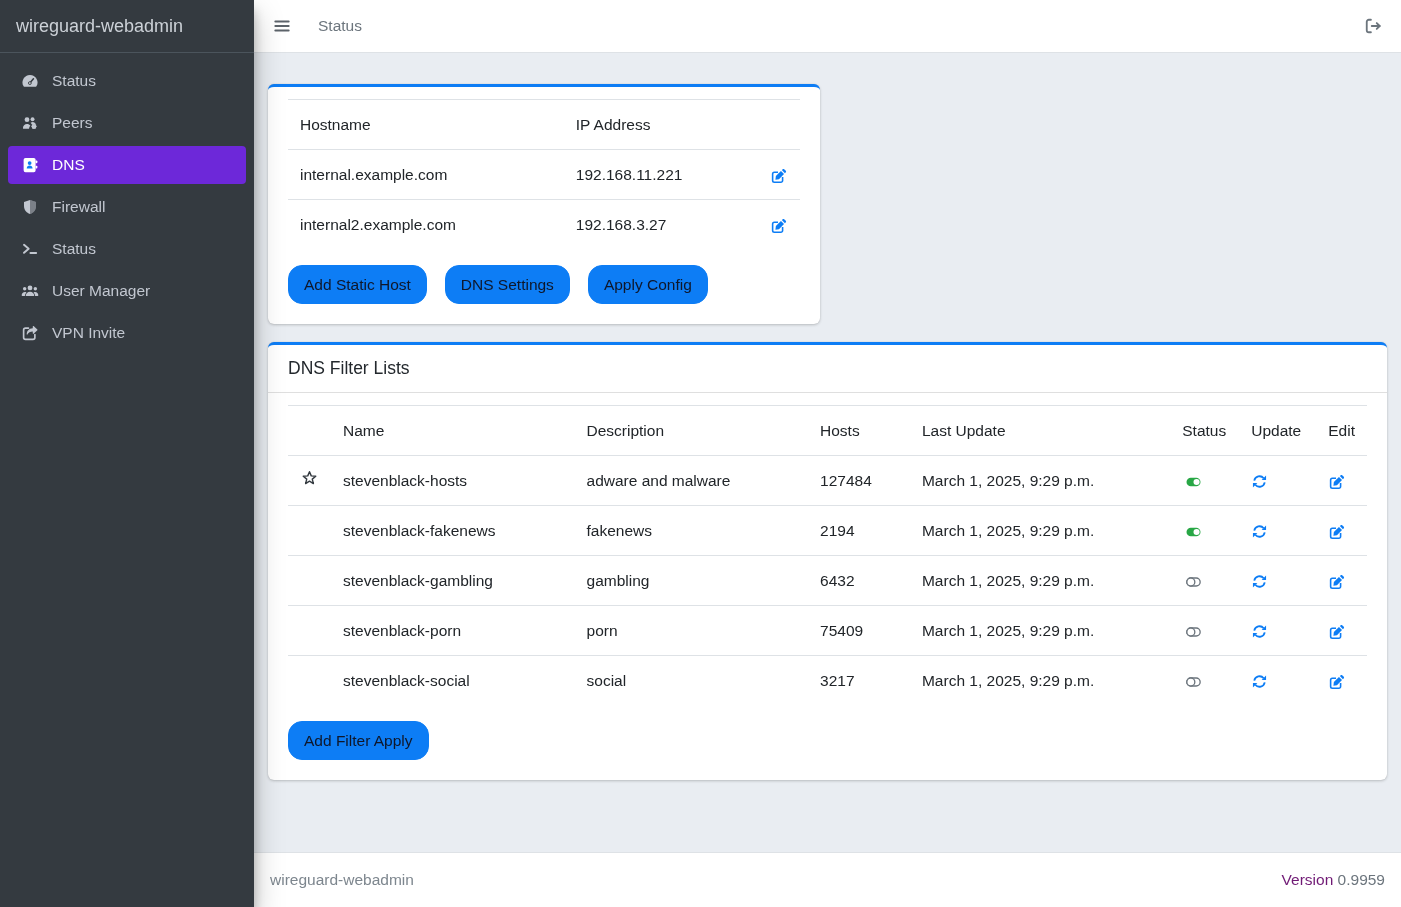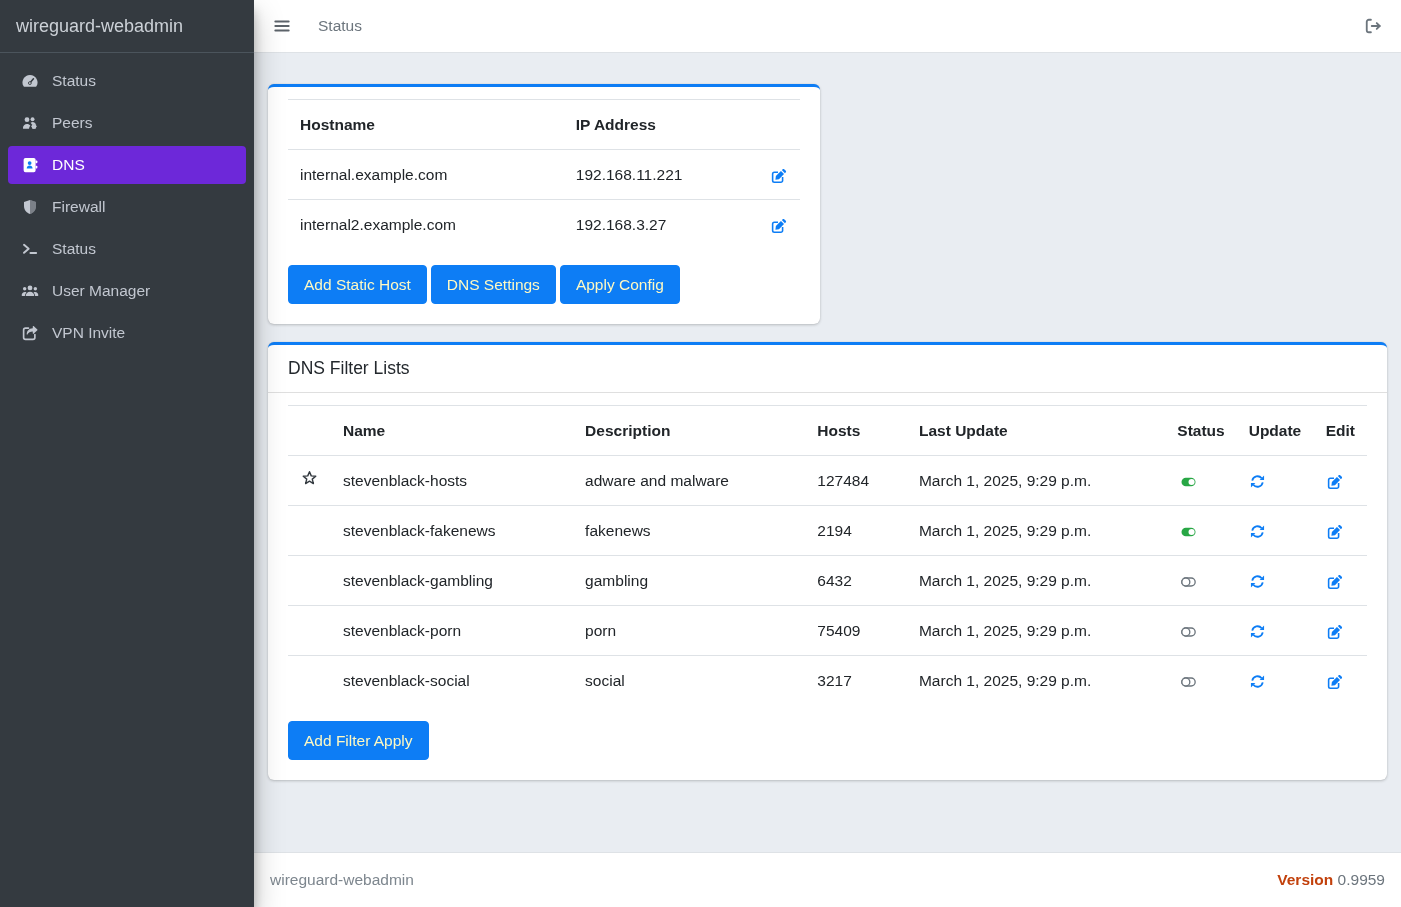--- a/index.html
+++ b/index.html
@@ -60,31 +60,31 @@
   }
   .card-body { padding:12px 20px 20px 20px; }
   .card-static { width:552px; }
 
   table { width:100%; border-collapse:collapse; }
   th, td {
     text-align:left; vertical-align:middle;
     padding:14px 12px; border-top:1px solid #dee2e6;
     font-size:15.5px; line-height:21px;
   }
-  th { font-weight:bold; color:#212529; }
+  th { font-weight:normal; color:#212529; }
   .icon-cell { padding-top:11px; padding-bottom:11px; }
   .cell-icon { display:inline-flex; vertical-align:middle; cursor:pointer; }
   .cell-icon svg { display:block; }
   .blue-ic { color:#0d7df5; }
 
   .btn-row { margin-top:16px; display:flex; }
   .btn {
-    background:#0d7df5; color:#fef9c3; border:1px solid #0d7df5; border-radius:4px;
+    background:#0d7df5; color:#0f172a; border:1px solid #0d7df5; border-radius:14px;
     font-family:"Liberation Sans", sans-serif; font-size:15.5px;
-    padding:8px 15px; margin-right:4px; cursor:pointer; line-height:21px;
+    padding:8px 15px; margin-right:18px; cursor:pointer; line-height:21px;
   }
 
   
   .col-star { width:42px; }
   .col-name { width:244px; }
   .col-desc { width:234px; }
   .col-hosts { width:102px; }
   .col-upd  { width:261px; }
   .col-status { width:69px; }
   .col-sync { width:77px; }
@@ -97,21 +97,21 @@
 
   .star { color:#343a40; cursor:pointer; display:inline-flex; }
 
   
   .footer {
     flex:0 0 55px; background:#fff; border-top:1px solid #dee2e6;
     display:flex; align-items:center; justify-content:space-between;
     padding:0 16px; color:#7d868e;
   }
   .footer .ver { color:#6c757d; }
-  .footer .ver b { color:#c2410c; font-weight:bold; }
+  .footer .ver b { color:#701a75; font-weight:normal; }
 </style>
 </head>
 <body>
 
 <svg width="0" height="0" style="position:absolute" aria-hidden="true">
   <defs>
     <symbol id="i-gauge" viewBox="0 0 24 24">
       <path fill="currentColor" d="M12 4a10 10 0 0 0-8.6 15.1c.2.3.5.4.8.4h15.6c.3 0 .6-.1.8-.4A10 10 0 0 0 12 4z"></path>
       <path stroke="#343a40" stroke-width="2" stroke-linecap="round" fill="none" d="M11.8 14.6 16.6 9"></path>
       <circle cx="11.8" cy="14.8" r="1.9" fill="currentColor" stroke="#343a40" stroke-width="1.2"></circle>

